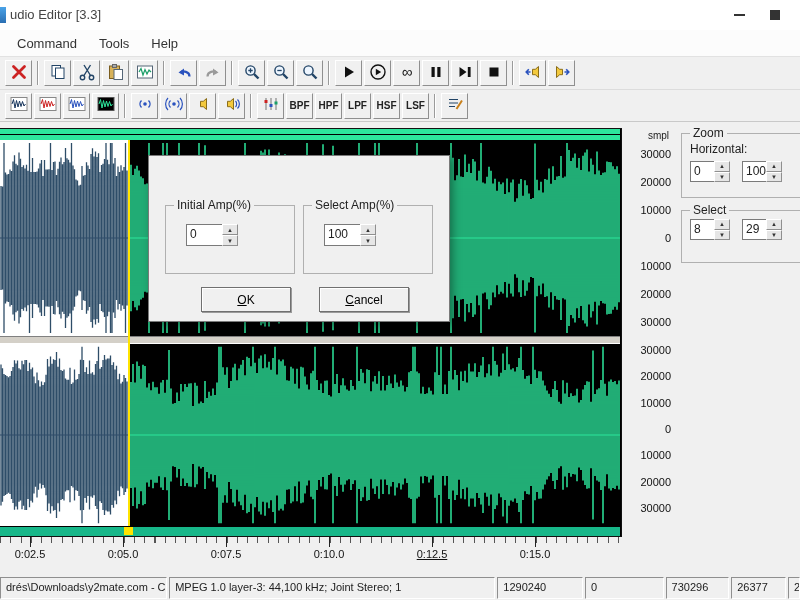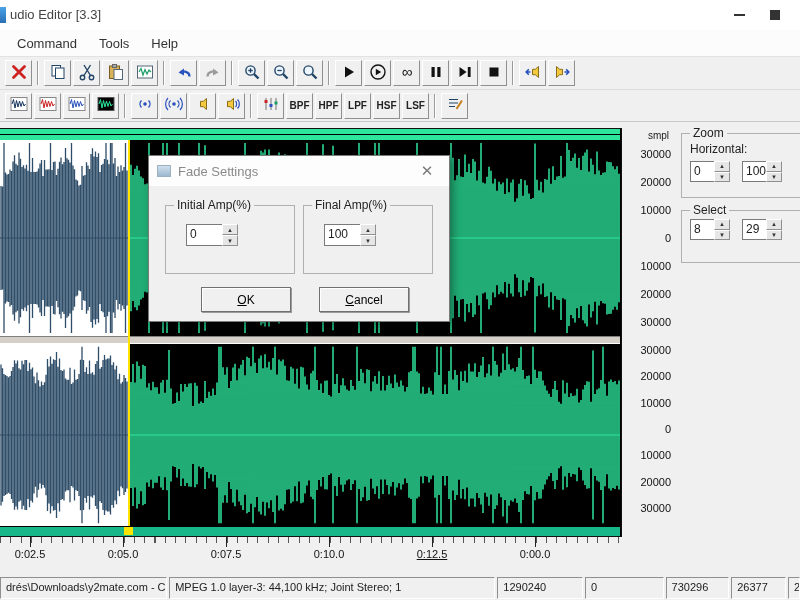--- a/index.html
+++ b/index.html
@@ -389,51 +389,46 @@
     <div class="time-label" style="left: 30px; text-align: right;">0:02.5</div>
     <div class="major-tick" style="left: 123px;"></div>
     <div class="time-label" style="left: 123px;">0:05.0</div>
     <div class="major-tick" style="left: 226px;"></div>
     <div class="time-label" style="left: 226px;">0:07.5</div>
     <div class="major-tick" style="left: 329px;"></div>
     <div class="time-label" style="left: 329px;">0:10.0</div>
     <div class="major-tick" style="left: 432px;"></div>
     <div class="time-label" style="left: 432px; text-decoration: underline;">0:12.5</div>
     <div class="major-tick" style="left: 535px;"></div>
-    <div class="time-label" style="left: 535px;">0:00.0</div>
+    <div class="time-label" style="left: 535px;">0:15.0</div>
   </div>
 
 <div class="statusbar">
     <div class="status-seg" style="width: 168px;">drés\Downloads\y2mate.com - Cl</div>
     <div class="status-seg" style="width: 328px;">MPEG 1.0 layer-3: 44,100 kHz; Joint Stereo; 1</div>
     <div class="status-seg" style="width: 86px;">1290240</div>
     <div class="status-seg" style="width: 79px;">0</div>
     <div class="status-seg" style="width: 64px;">730296</div>
     <div class="status-seg" style="width: 55px;">26377</div>
     <div class="status-seg" style="flex: 1 1 0%;">208</div>
   </div>
 
 <div class="dialog">
-  <div class="dlg-title">
-    <div class="dlg-icon"></div>
-    <div class="dlg-title-text">Fade Settings</div>
-    <button class="dlg-close">✕</button>
-  </div>
   <fieldset id="grp-initial">
     <legend>Initial Amp(%)</legend>
     <div class="spin big">
       <div class="val">0</div>
       <div class="ud">
           <button class="sb">▲</button>
           <button class="sb">▼</button>
         </div>
     </div>
   </fieldset>
   <fieldset id="grp-final">
-    <legend>Final Amp(%)</legend>
+    <legend>Select Amp(%)</legend>
     <div class="spin big">
       <div class="val">100</div>
       <div class="ud">
           <button class="sb">▲</button>
           <button class="sb">▼</button>
         </div>
     </div>
   </fieldset>
   <button class="dlg-btn" id="cancel-btn">
       <span>Cancel</span>

